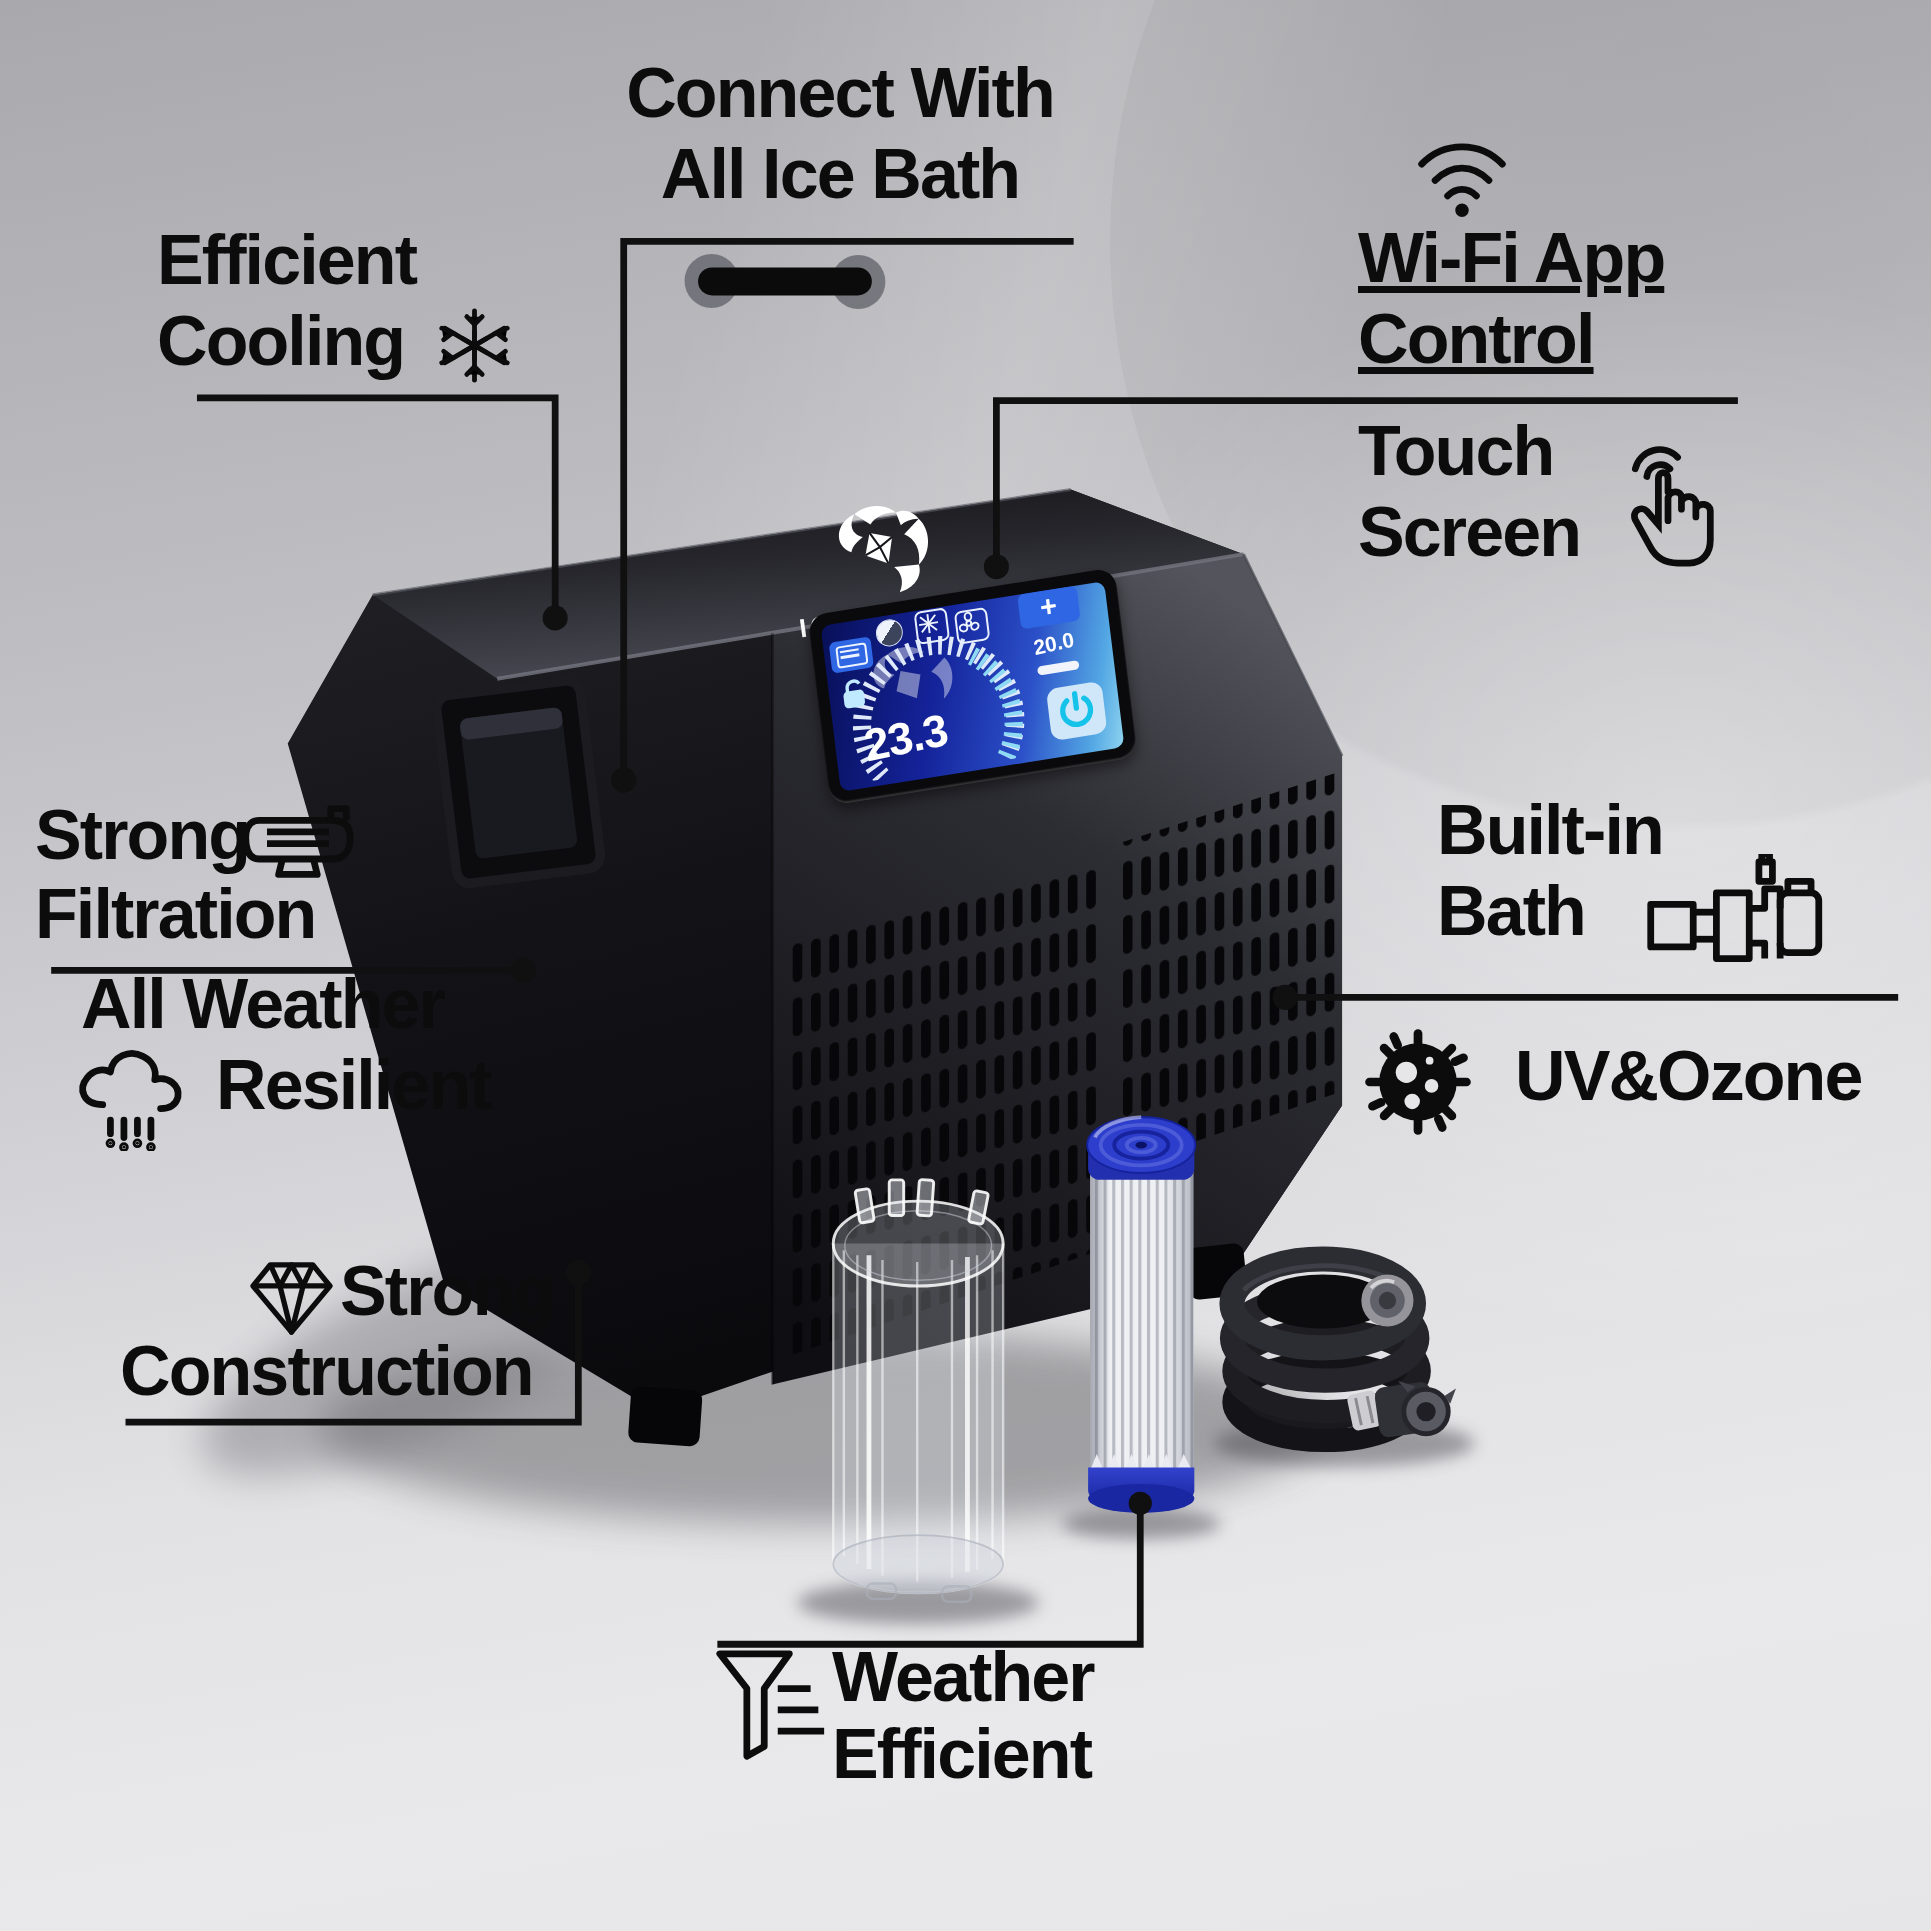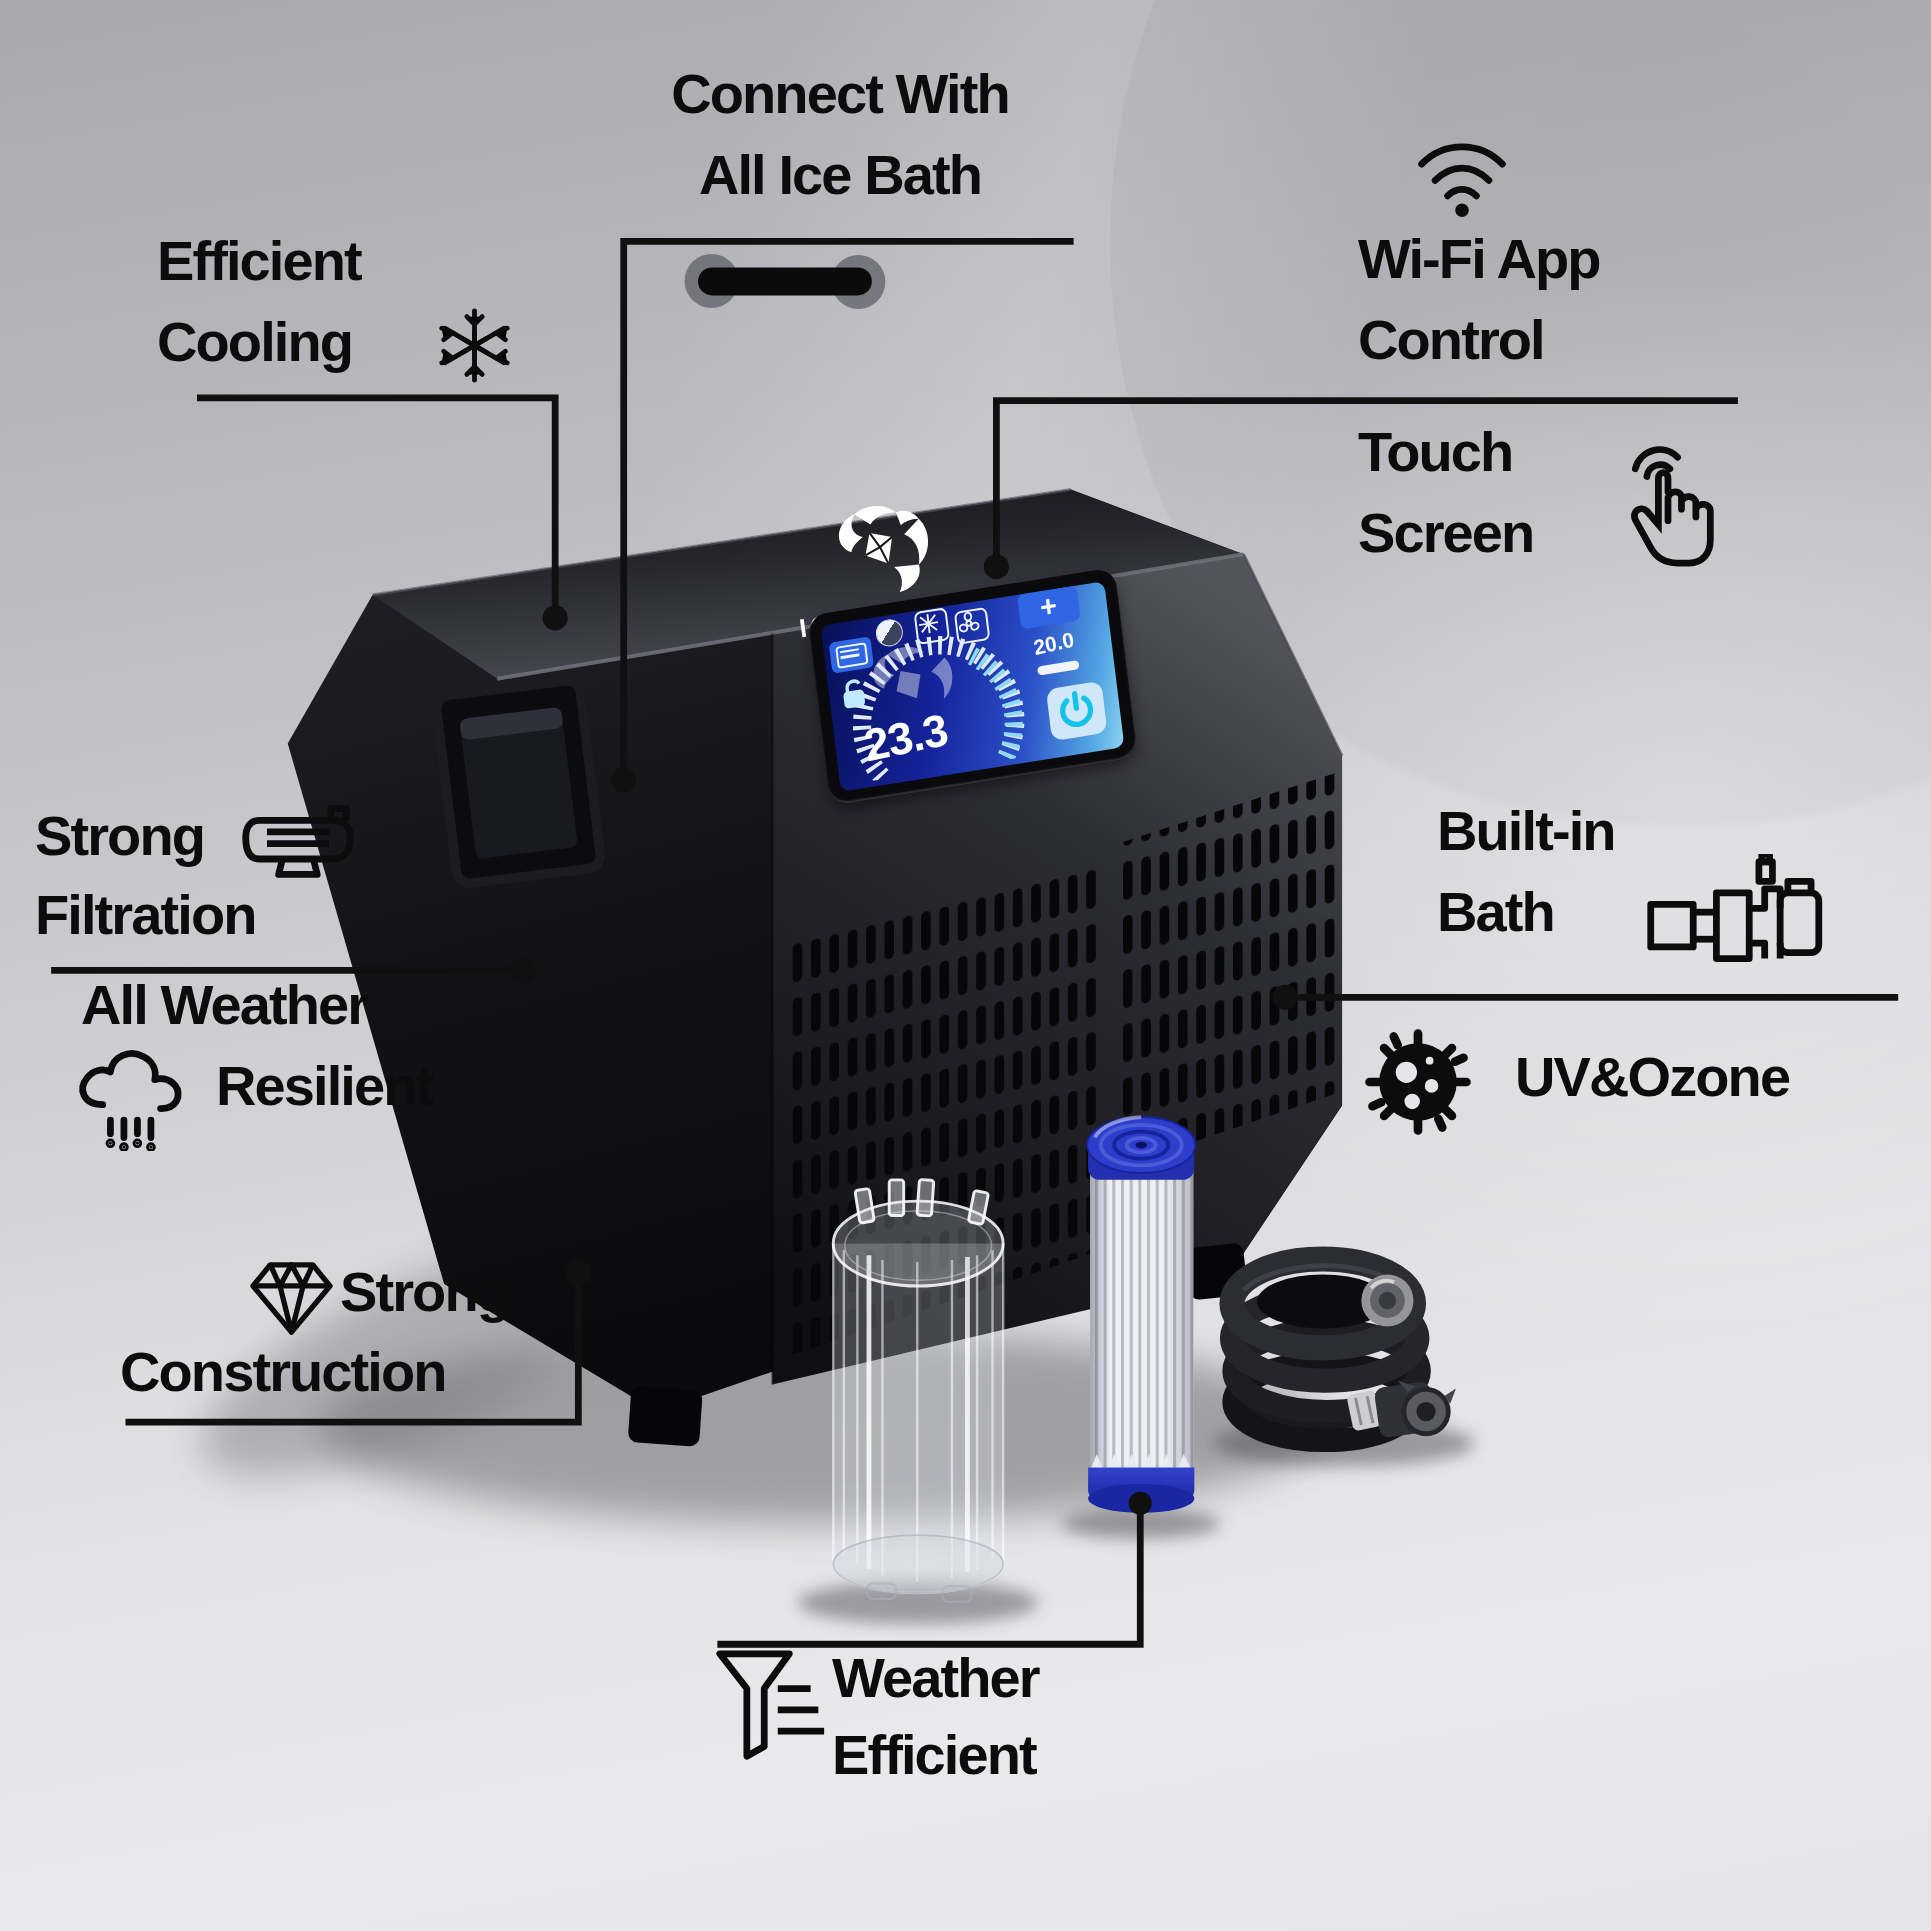--- a/index.html
+++ b/index.html
@@ -9,21 +9,21 @@
     background:linear-gradient(170deg,#a9a9ad 0%,#bcbcc0 26%,#cfcfd3 48%,#e2e2e4 68%,#e9e9eb 84%,#e6e6e8 100%);
   }
   .bg-swoosh{position:absolute;left:1110px;top:-434px;width:1352px;height:1352px;border-radius:50%;
     background:radial-gradient(circle at 42% 42%, rgba(0,0,0,0.055) 0%, rgba(0,0,0,0.045) 62%, rgba(0,0,0,0) 63%);}
   .bg-light{position:absolute;left:869px;top:290px;width:1352px;height:1159px;
     background:radial-gradient(ellipse at 60% 45%, rgba(255,255,255,0.34) 0%, rgba(255,255,255,0) 60%);}
   .bg-beam{position:absolute;left:676px;top:-193px;width:676px;height:1159px;transform:rotate(14deg);
     background:linear-gradient(90deg, rgba(255,255,255,0) 0%, rgba(255,255,255,0.16) 50%, rgba(255,255,255,0) 100%);}
   .scene{position:absolute;left:0;top:0;}
 
-  .label{position:absolute;color:#0c0c0c;font-weight:bold;font-size:56px;letter-spacing:-1.9px;line-height:81px;white-space:nowrap;}
+  .label{position:absolute;color:#0c0c0c;font-weight:bold;font-size:70px;letter-spacing:-1.9px;line-height:81px;white-space:nowrap;}
   .label.center{text-align:center;}
   .icon{position:absolute;}
 
   
   .logo{position:absolute;left:792px;top:504px;width:189px;transform:rotate(-8deg);text-align:center;color:#fff;}
   .logo .mark{width:116px;height:93px;margin:0 auto;}
   .logo .brand{font-size:26px;font-weight:bold;letter-spacing:3.9px;margin-top:0px;}
 
   
   .screen{position:absolute;left:817px;top:591px;width:311px;height:191px;
@@ -325,21 +325,21 @@
   </svg>
 
   <svg class="icon" style="left:1412px;top:139px;" width="100" height="79" viewBox="0 0 104 82">
     <g stroke="#0c0c0c" stroke-width="7" fill="none" stroke-linecap="round">
       <path d="M10,26 C33,2 71,2 94,26"></path>
         <path d="M24,43 C41,26 63,26 80,43"></path>
         <path d="M37,59 C46,50 58,50 67,59"></path>
     </g>
     <circle cx="52" cy="74" r="7" fill="#0c0c0c"></circle>
   </svg>
-  <div class="label" style="left:1358px;top:218px;">
+  <div class="label" style="left:1358px;top:218px;text-decoration:underline;">
     <div>Wi-Fi App</div>
     <div>Control</div>
   </div>
 
   <div class="label" style="left:1358px;top:411px;">
     <div>Touch</div>
     <div>Screen</div>
   </div>
   <svg class="icon" style="left:1618px;top:436px;" width="100" height="131" viewBox="0 0 104 136">
     <g stroke="#0c0c0c" stroke-width="7" fill="none" stroke-linecap="round">

